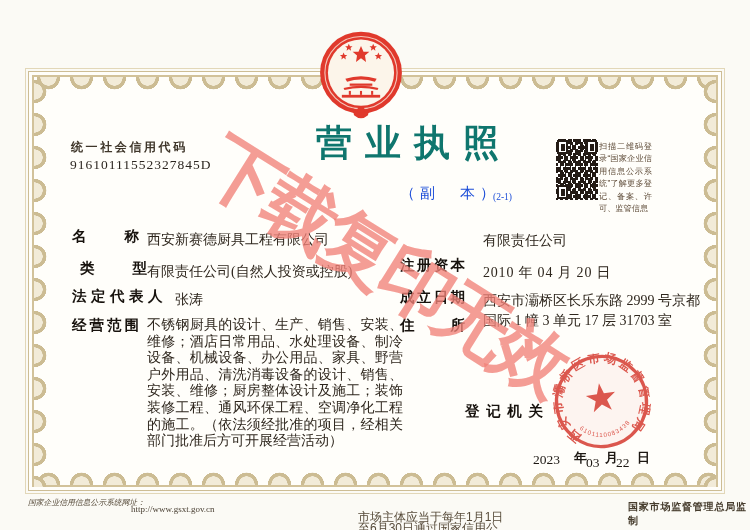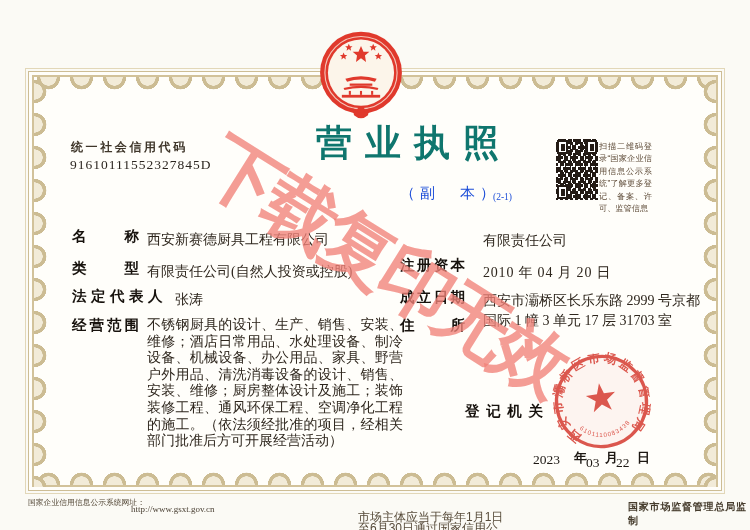--- a/index.html
+++ b/index.html
@@ -70,21 +70,21 @@
   .dt{font-family:"Liberation Sans",sans-serif;font-weight:bold;font-size:13px;color:#1d1813;}
   .dn{font-size:13.5px;color:#1d1813;}
 
   
   .seal{left:553px;top:353px;width:97px;height:97px;z-index:5;transform:rotate(-8deg);opacity:.9;}
   .watermark{left:238px;top:116px;z-index:6;transform:rotate(32deg);transform-origin:0 0;
     font-family:"Liberation Sans",sans-serif;font-weight:bold;font-size:74px;letter-spacing:-6px;
     color:rgba(241,129,120,.78);white-space:nowrap;pointer-events:none;}
 
   
-  .f-left{left:28px;top:497px;font-size:7.8px;color:#564a39;font-family:"Liberation Sans",sans-serif;}
+  .f-left{left:28px;top:497px;font-size:7.8px;color:#564a39;font-family:"Liberation Sans",sans-serif;font-style:italic;}
   .f-url{left:131px;top:504px;font-size:9px;color:#4a4034;}
   .f-mid{left:358px;top:512px;width:152px;font-size:12px;line-height:10.5px;color:#564a39;
     font-family:"Liberation Sans",sans-serif;}
   .f-right{left:588px;top:500px;font-size:10px;letter-spacing:.8px;color:#453b2c;
     font-family:"Liberation Sans",sans-serif;font-weight:bold;padding-left:40px;}
 </style>
 </head>
 <body>
 
 <div>
@@ -130,21 +130,21 @@
   <div class="abs qr">
     <i class="qf tl"></i>
     <i class="qf tr"></i>
     <i class="qf bl"></i>
   </div>
   <div class="abs qr-caption">扫描二维码登录“国家企业信用信息公示系统”了解更多登记、备案、许可、监管信息</div>
 
   <div class="abs lbl" style="left:72px;top:227px">名称</div>
   <div class="abs val" style="left:147px;top:231px">西安新赛德厨具工程有限公司</div>
 
-  <div class="abs lbl" style="left:72px;top:259px">类型</div>
+  <div class="abs lbl" style="left:80px;top:259px">类型</div>
   <div class="abs val" style="left:147px;top:263px">有限责任公司(自然人投资或控股)</div>
 
   <div class="abs lbl wide" style="left:72px;top:287px">法定代表人</div>
   <div class="abs val" style="left:175px;top:291px">张涛</div>
 
   <div class="abs lbl" style="left:72px;top:316px">经营范围</div>
   <div class="abs val scope" style="left:147px;top:317px">不锈钢厨具的设计、生产、销售、安装、维修；酒店日常用品、水处理设备、制冷设备、机械设备、办公用品、家具、野营户外用品、清洗消毒设备的设计、销售、安装、维修；厨房整体设计及施工；装饰装修工程、通风环保工程、空调净化工程的施工。（依法须经批准的项目，经相关部门批准后方可开展经营活动）</div>
 
   <div class="abs lbl r" style="top:228px">注册资本</div>
   <div class="abs val" style="left:483px;top:232px">有限责任公司</div>

